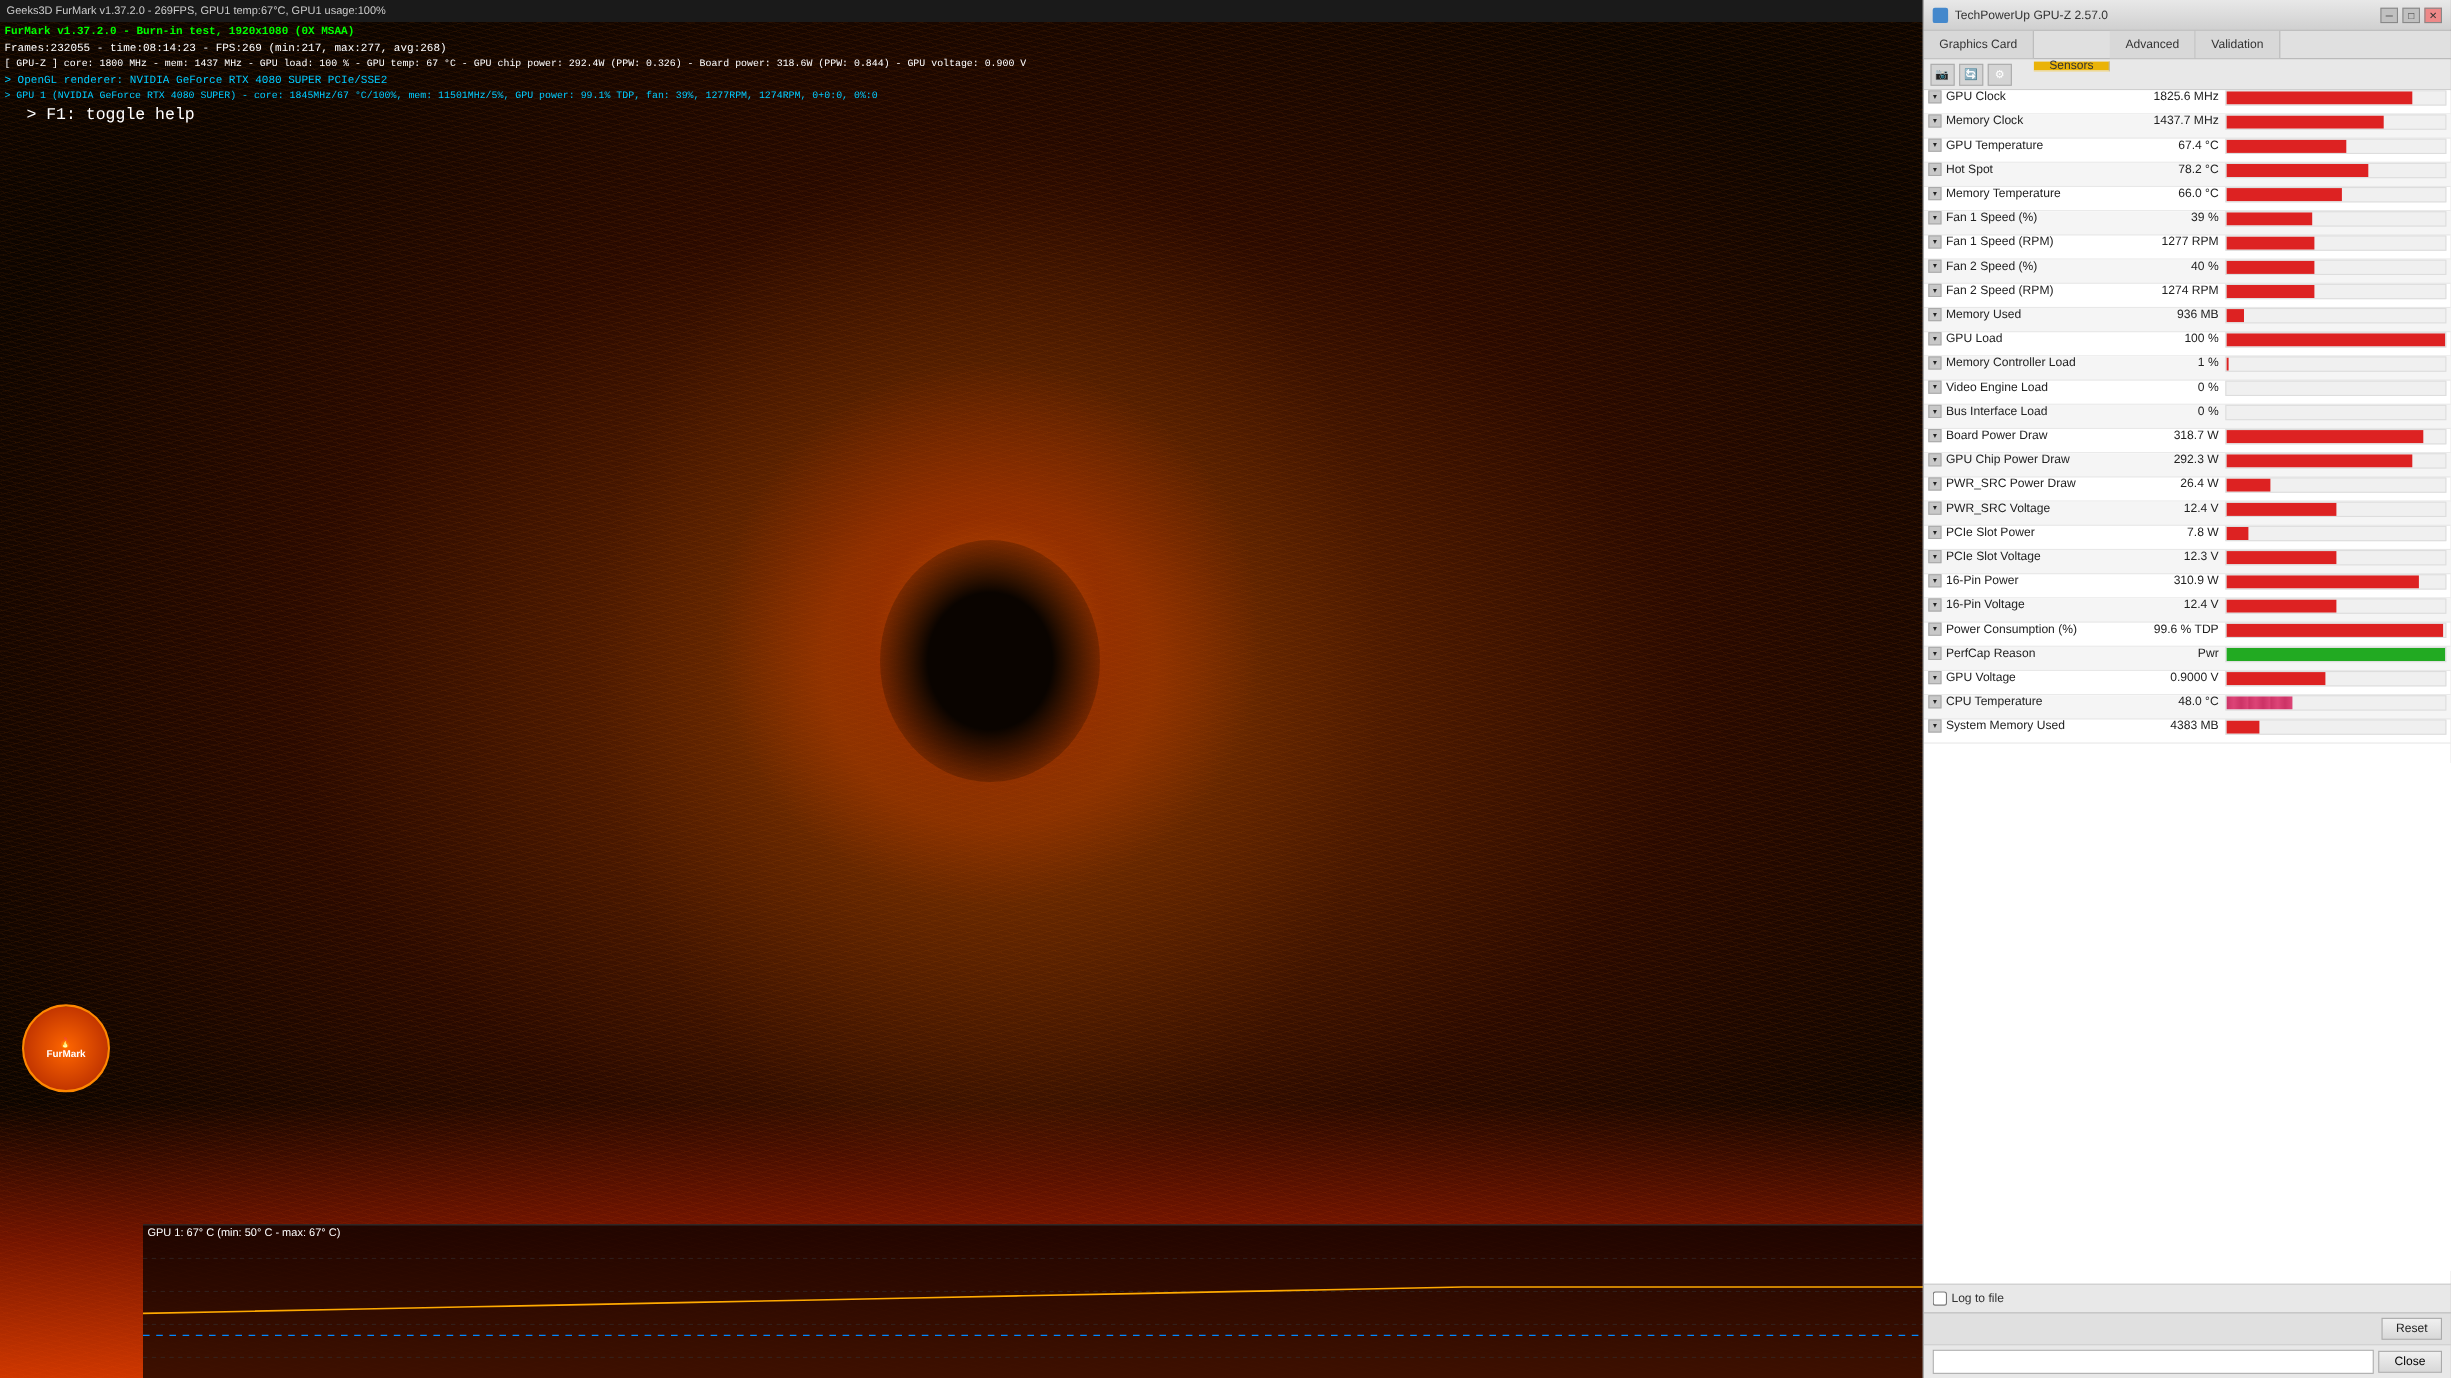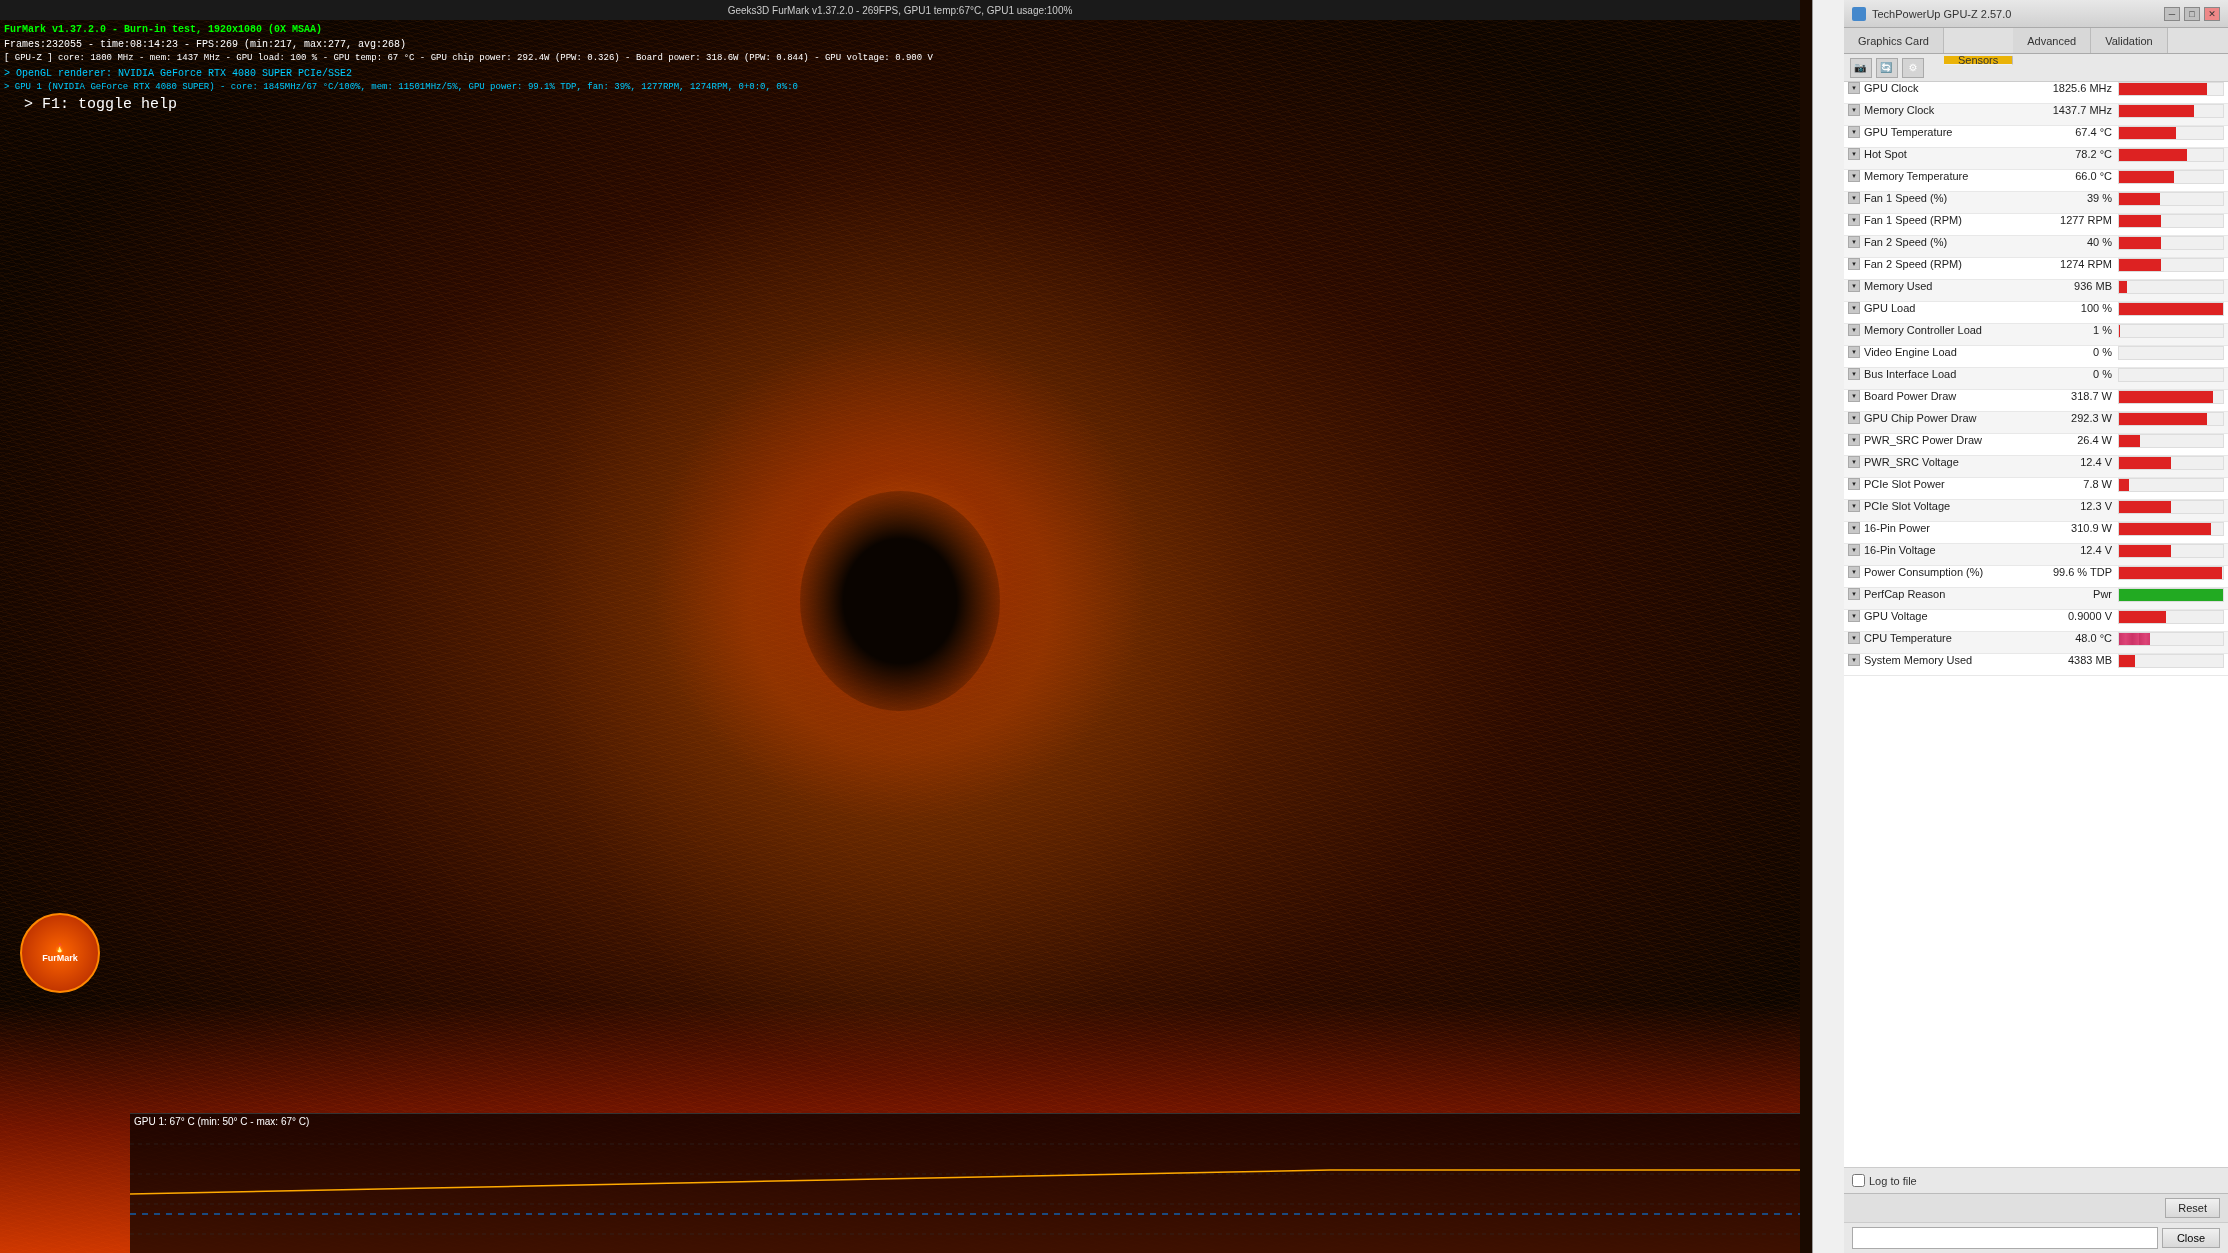--- a/index.html
+++ b/index.html
@@ -74,21 +74,20 @@
     
     #titlebar {
       position: absolute;
       top: 0; left: 0;
       width: 1800px;
       height: 20px;
       background: #1a1a1a;
       display: flex;
       align-items: center;
       padding: 0 6px;
-      justify-content: center;
     }
 
     #titlebar span {
       font-size: 10px;
       color: #ccc;
     }
 
     
     #furmark-info {
       position: absolute;
@@ -154,27 +153,26 @@
     #temp-chart svg {
       width: 100%;
       height: 100%;
     }
 
     
     #gpuz-panel {
       position: absolute;
       top: 0;
       right: 0;
-      width: 416px;
+      width: 480px;
       height: 1253px;
       background: #f0f0f0;
       border-left: 1px solid #999;
       display: flex;
       flex-direction: column;
-      padding-left: 31px;
     }
 
     
     #gpuz-titlebar {
       background: linear-gradient(to bottom, #e8e8e8, #d0d0d0);
       height: 28px;
       display: flex;
       align-items: center;
       padding: 0 8px;
       border-bottom: 1px solid #aaa;

